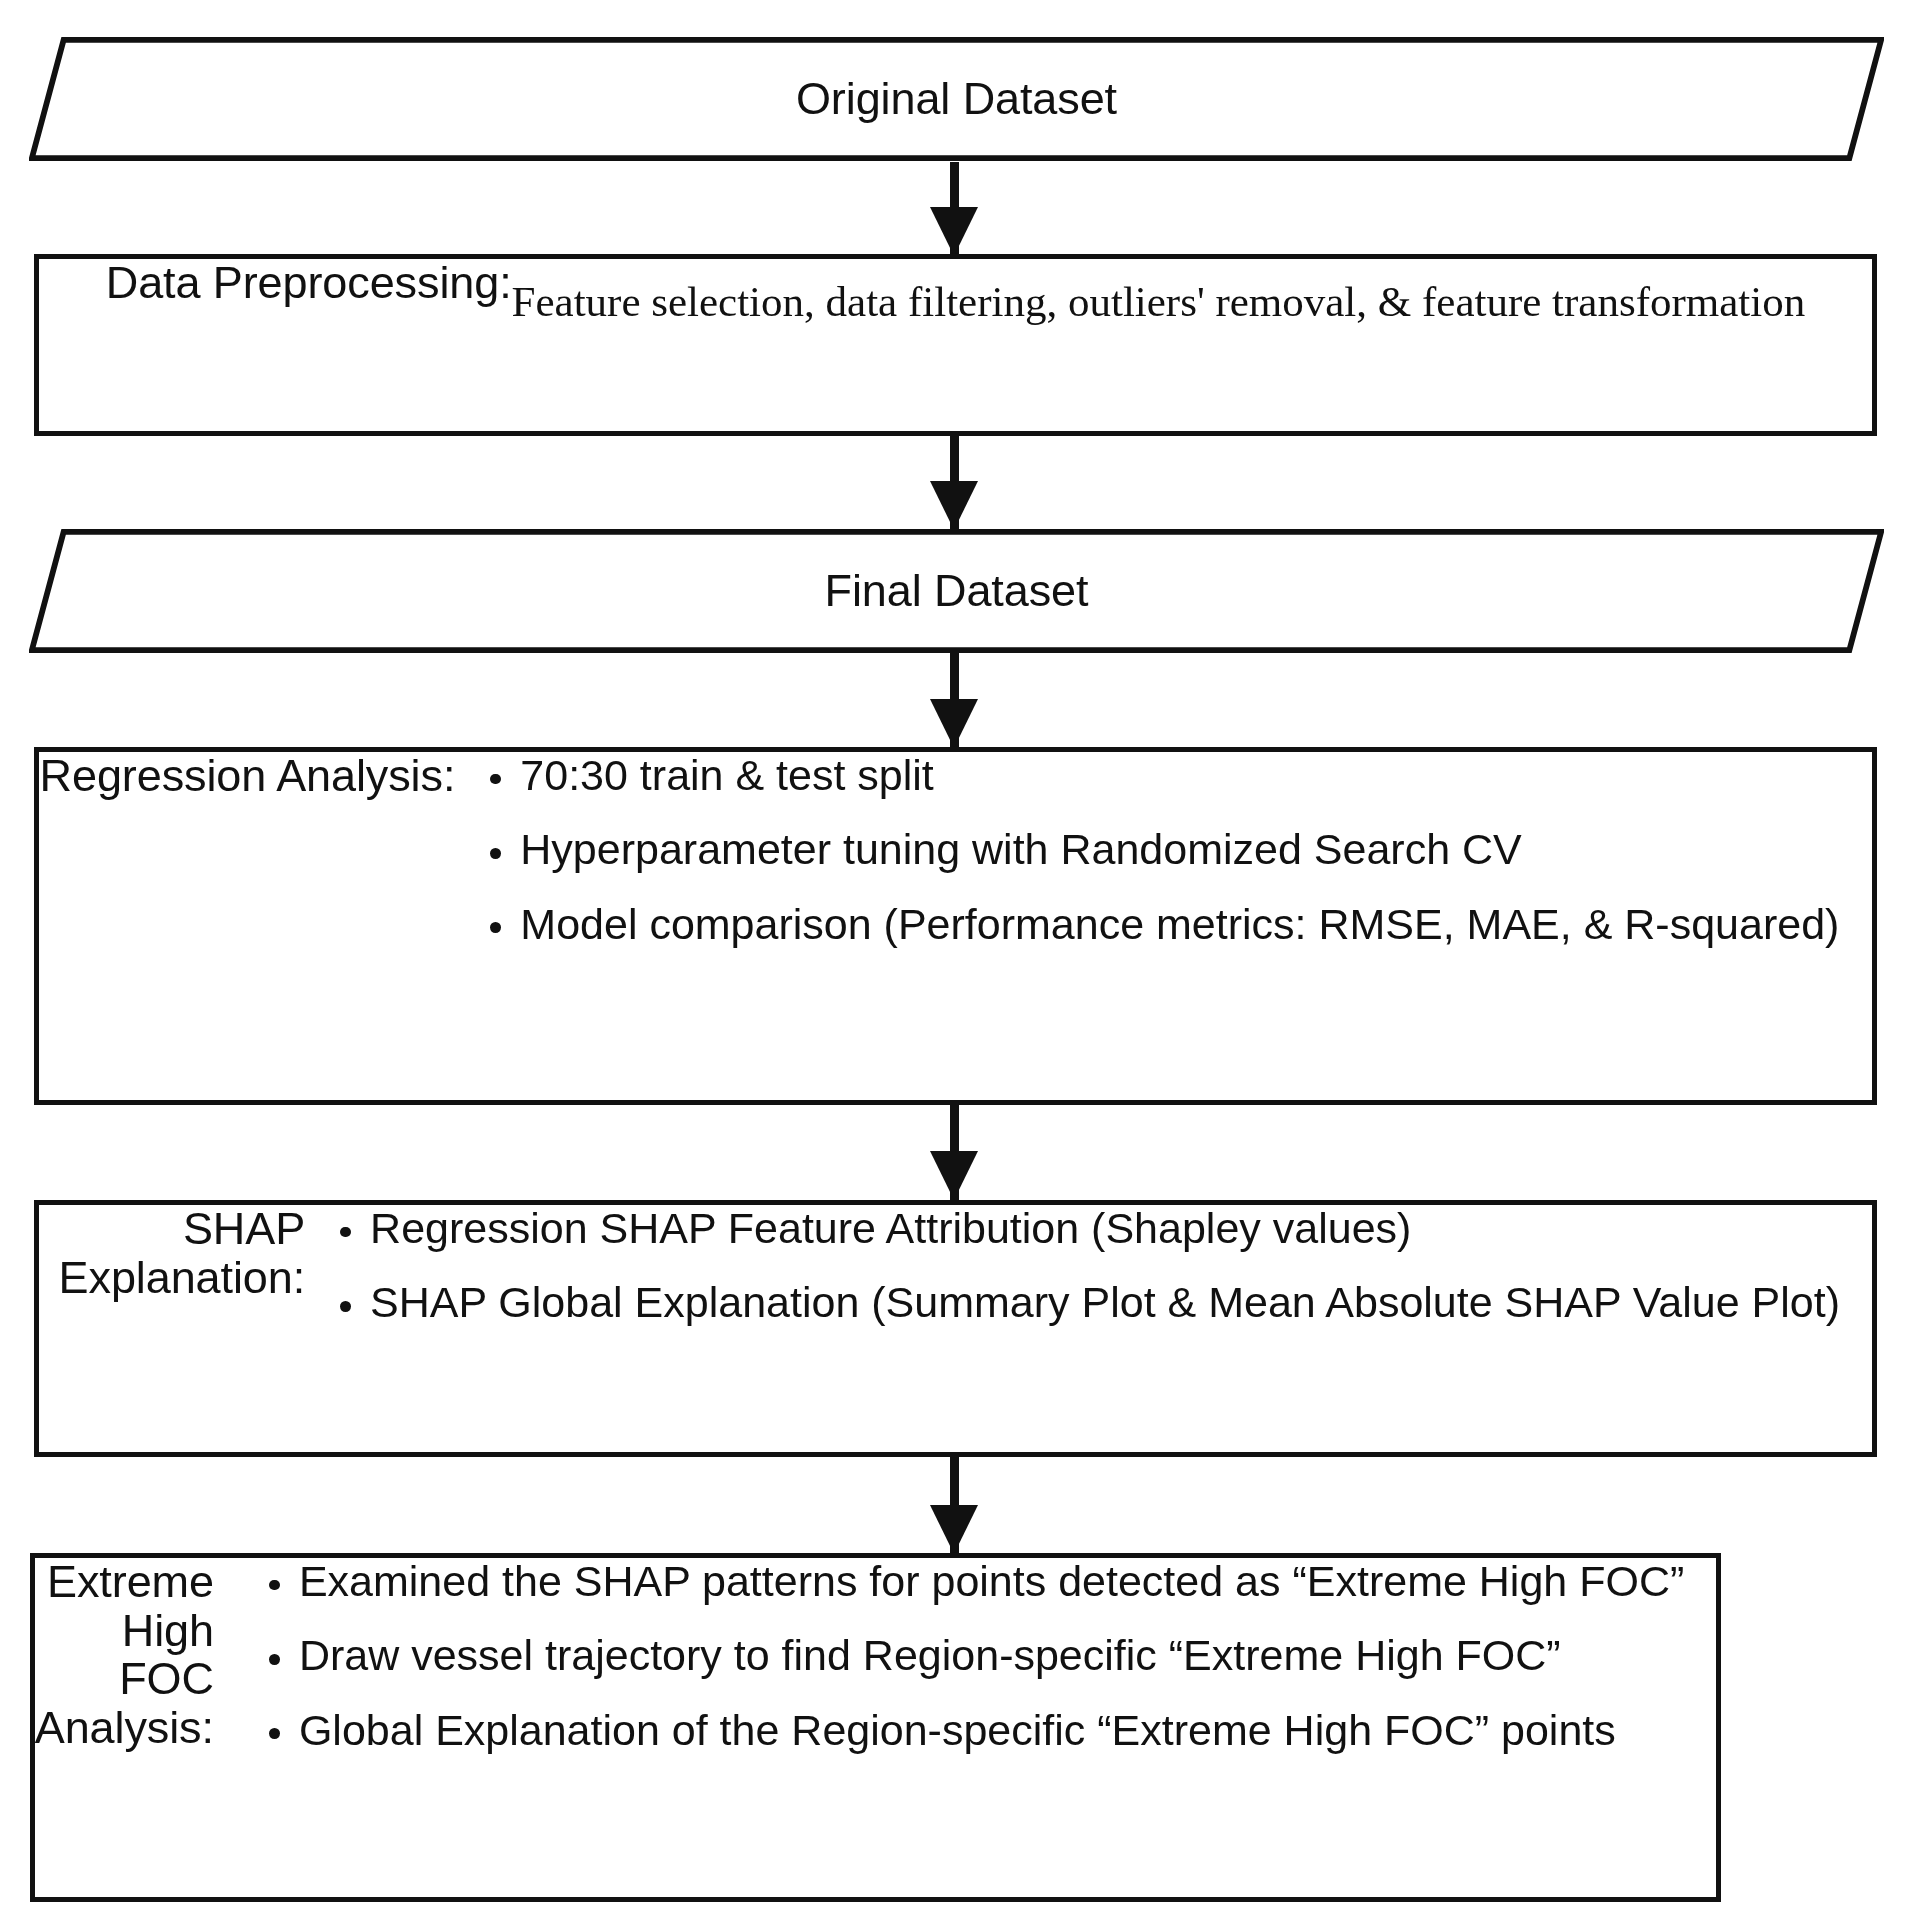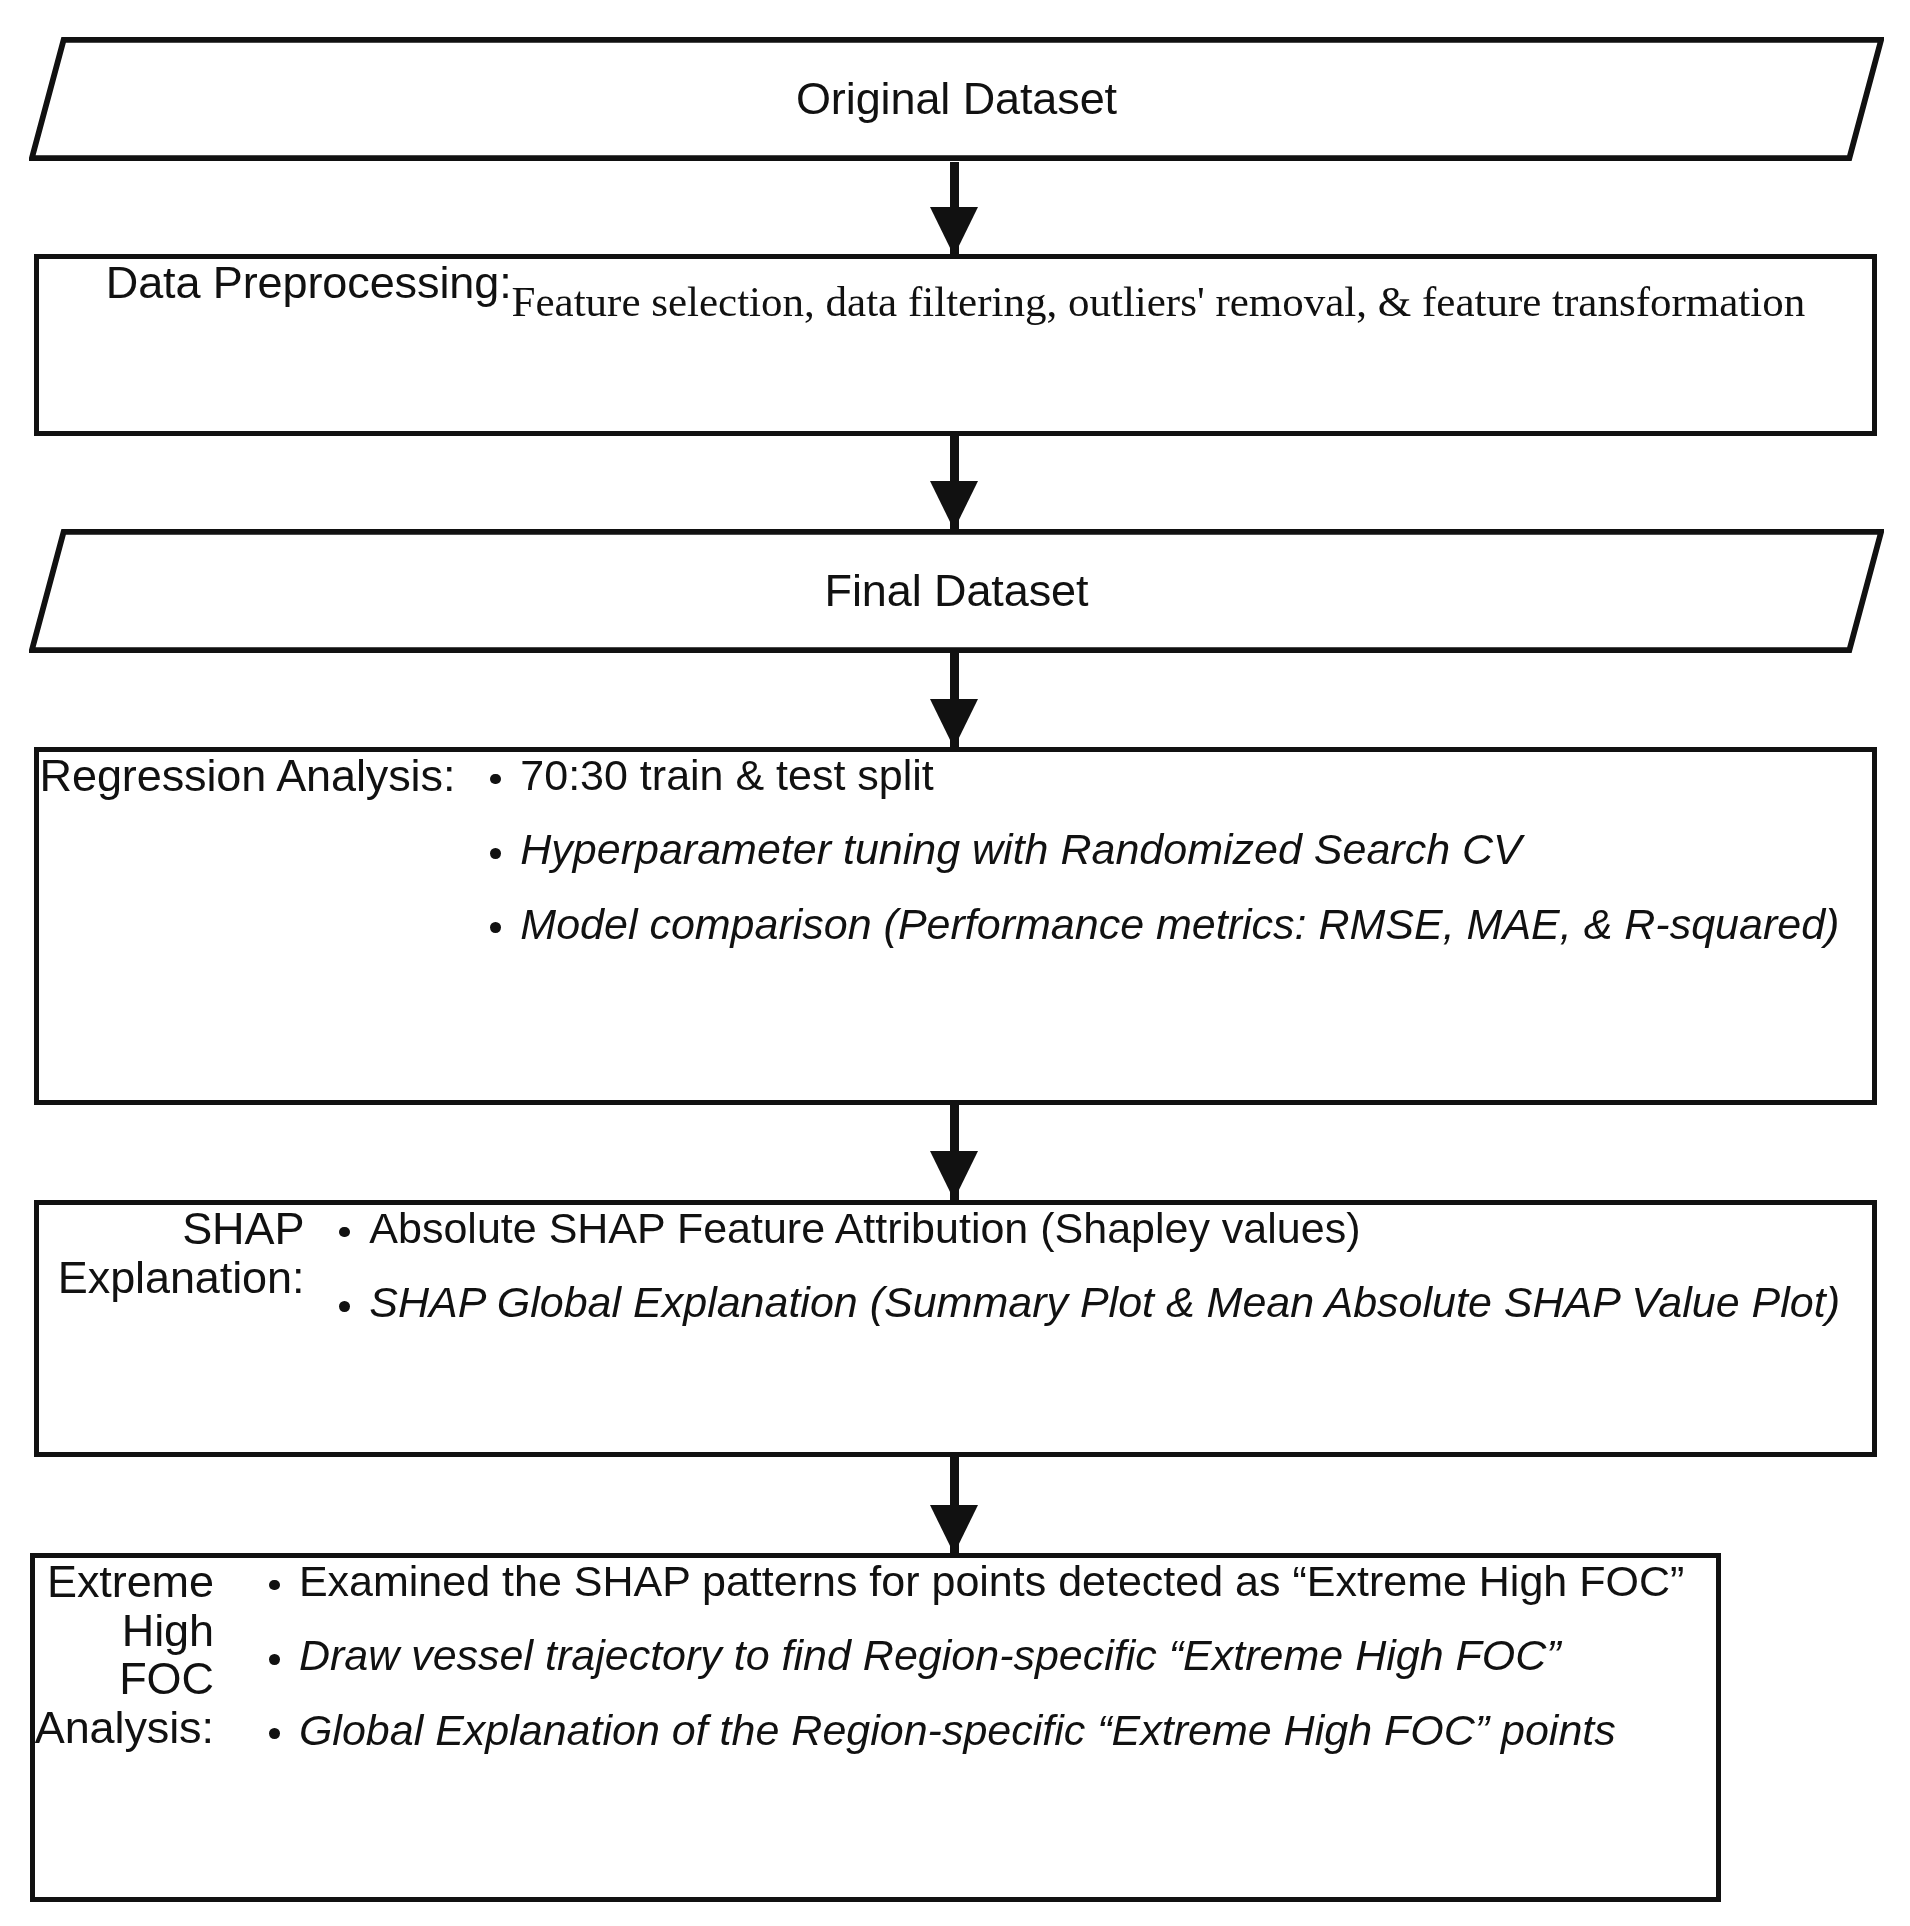--- a/index.html
+++ b/index.html
@@ -76,21 +76,21 @@
     margin: 0;
   }
   .bullets li {
     position: relative;
     font-size: 43px;
     line-height: 1.1;
     font-weight: 400;
     padding-left: 30px;
     white-space: nowrap;
   }
-  .bullets li + li { margin-top: 27px; font-style: italic; }
+  .bullets li + li { margin-top: 27px; }
   .bullets li .bullet-dot {
     position: absolute;
     left: 0;
     top: 0.50em;
     width: 10.8px;
     height: 10.8px;
     border-radius: 50%;
     background: #111111;
   }
 
@@ -178,21 +178,21 @@
   <div class="arrow" style="top:1105px; height:95px;">
     <div class="shaft" style="height:95px;"></div>
     <div class="head"></div>
   </div>
 
   <div class="node rect-node" style="left:34px; top:1200px; width:1843px; height:257px;">
     <div class="node-title" style="margin-bottom:24.5px;">SHAP Explanation:</div>
     <ul class="bullets">
       <li>
         <span class="bullet-dot"></span>
-        <span>Absolute SHAP Feature Attribution (Shapley values)</span>
+        <span>Regression SHAP Feature Attribution (Shapley values)</span>
       </li>
       <li>
         <span class="bullet-dot"></span>
         <span>SHAP Global Explanation (Summary Plot &amp; Mean Absolute SHAP Value Plot)</span>
       </li>
     </ul>
   </div>
 
   <div class="arrow" style="top:1457px; height:97px;">
     <div class="shaft" style="height:97px;"></div>

